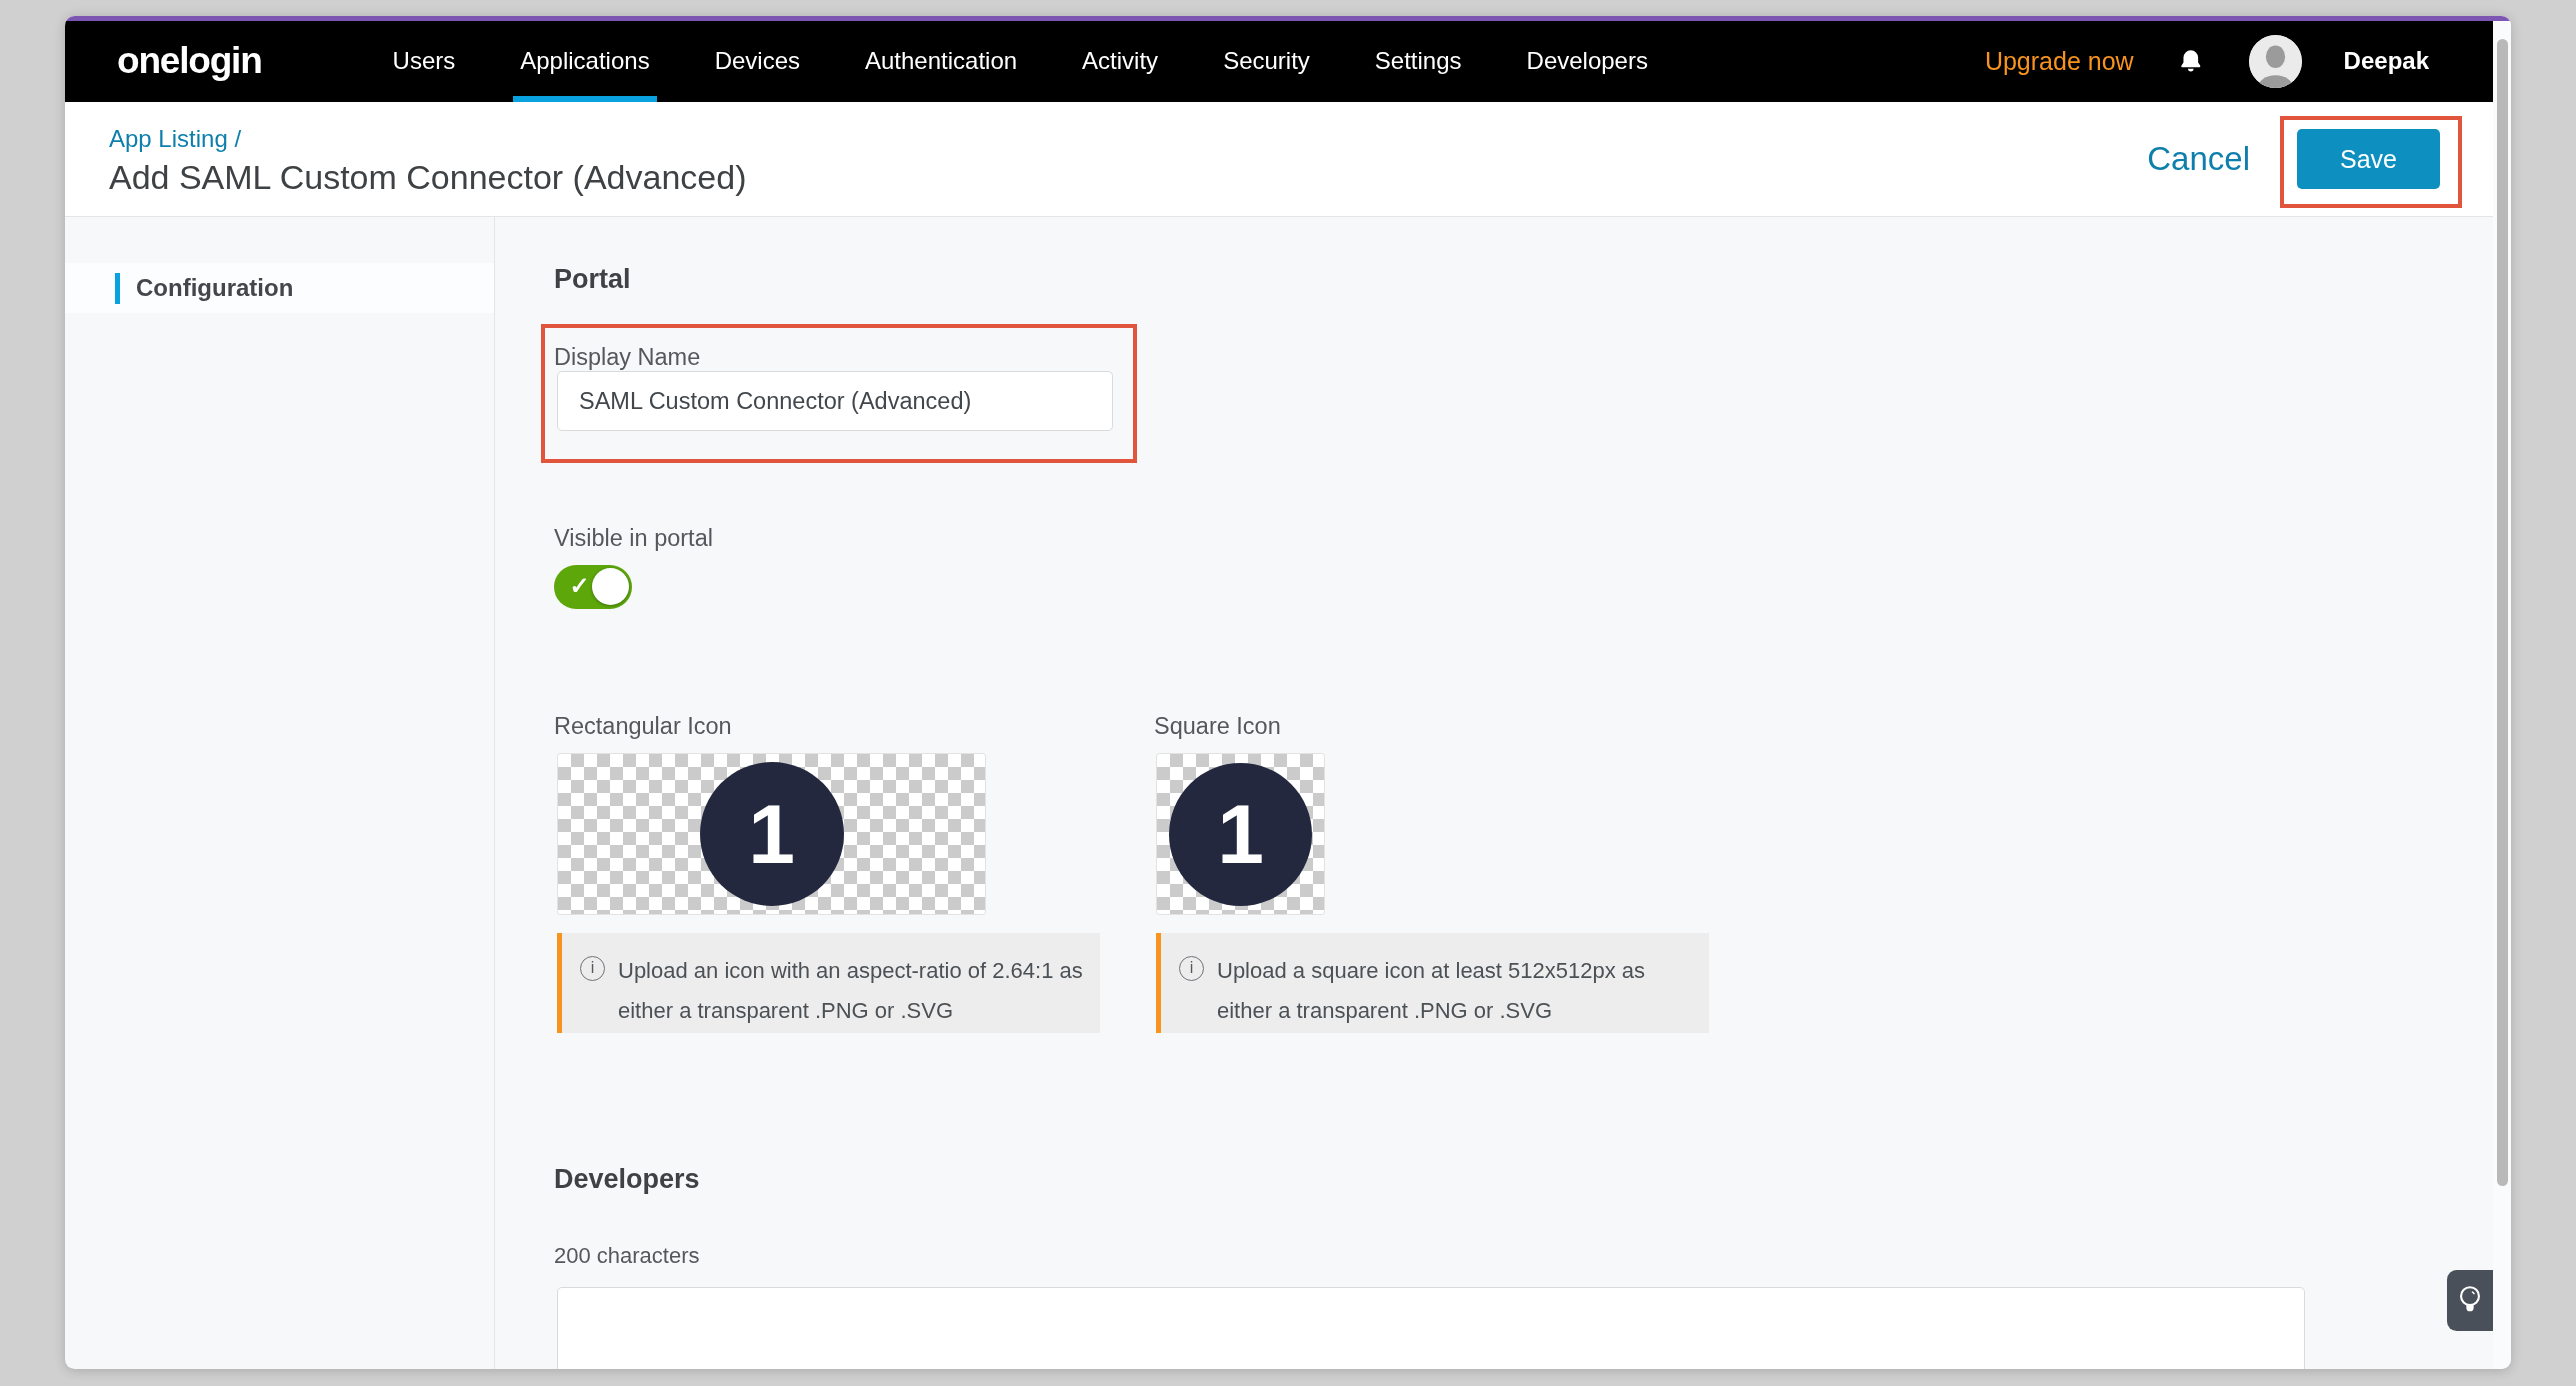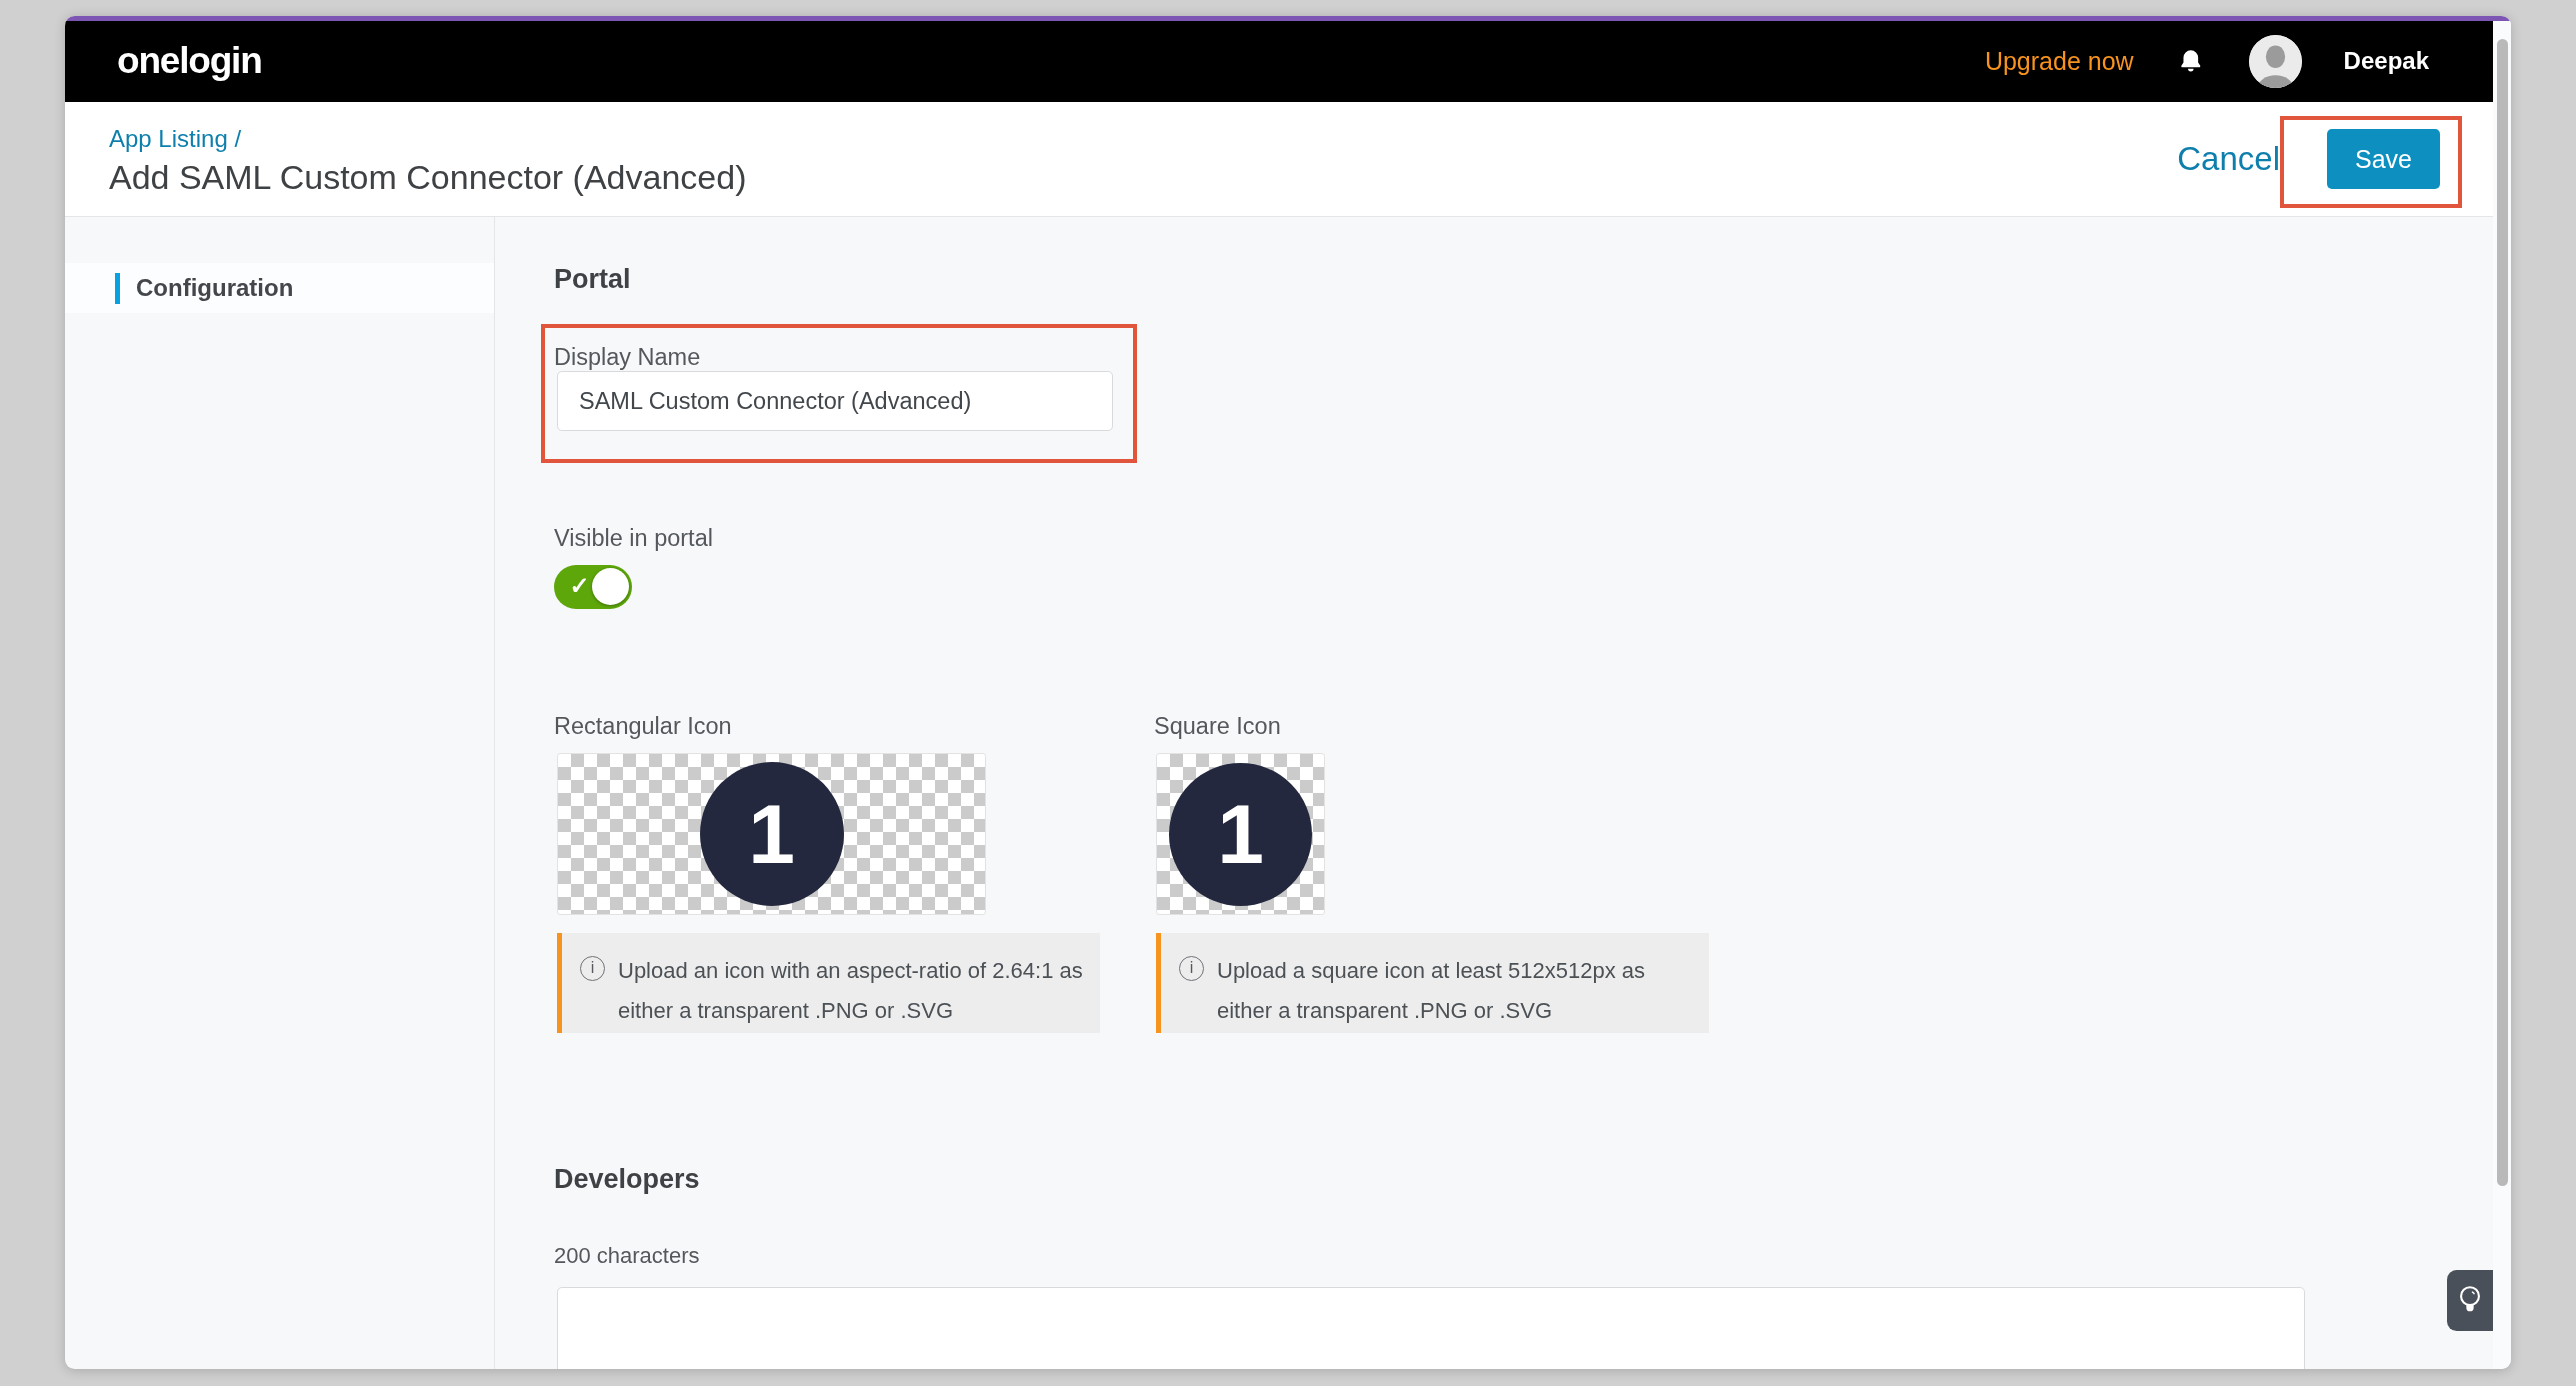--- a/index.html
+++ b/index.html
@@ -32,21 +32,21 @@
   .avatar{width:53px;height:53px;border-radius:50%;background:#ebebeb;overflow:hidden;position:relative;cursor:pointer;}
   .user-name{color:#fff;font-size:24px;font-weight:bold;}
   
   .header{position:absolute;top:86px;left:0;width:2429px;height:115px;background:#fff;
     border-bottom:1.6px solid var(--divider);display:flex;align-items:center;}
   .header-left{padding-left:44px;padding-top:3.2px;}
   .breadcrumb{color:var(--link-blue);font-size:24px;line-height:32px;cursor:pointer;}
   .page-title{color:var(--title-dark);font-size:34px;font-weight:400;line-height:44px;}
   .header-actions{margin-left:auto;display:flex;align-items:center;gap:47px;padding-right:54px;}
   .cancel-btn{color:var(--link-blue);font-size:33px;cursor:pointer;background:none;border:none;}
-  .save-btn{width:113px;height:60px;background:var(--save-bg);color:#fff;font-size:25px;
+  .save-btn{width:143px;height:60px;background:var(--save-bg);color:#fff;font-size:25px;
     border:none;border-radius:4.9px;cursor:pointer;}
   
   .annotation{position:absolute;border:4px solid var(--annotation);background:transparent;
     pointer-events:none;z-index:50;}
   .annotation.save-box{left:2215px;top:100px;width:182px;height:92px;}
   .annotation.name-box{left:476px;top:308px;width:596px;height:139px;}
   
   .content{position:absolute;top:201px;left:0;width:2429px;bottom:0;}
   .sidebar-divider{position:absolute;left:429px;top:0;bottom:0;width:0.8px;background:var(--divider);}
   .config-row{position:absolute;left:0;top:46px;width:429px;height:50px;background:#fcfdfe;cursor:pointer;}
@@ -102,20 +102,30 @@
     background:var(--thumb);cursor:pointer;}
 </style>
 </head>
 <body>
 
 <div class="window">
   <div class="purple-bar"></div>
 
   <nav class="topnav">
     <div class="logo">onelogin</div>
+    <div class="nav-links">
+      <span class="nav-item">Users</span>
+      <span class="nav-item active">Applications</span>
+      <span class="nav-item">Devices</span>
+      <span class="nav-item">Authentication</span>
+      <span class="nav-item">Activity</span>
+      <span class="nav-item">Security</span>
+      <span class="nav-item">Settings</span>
+      <span class="nav-item">Developers</span>
+    </div>
     <div class="nav-right">
       <span class="upgrade">Upgrade now</span>
       <span class="bell">
         <svg width="27.6" height="29" viewBox="0 0 32 30">
           <path fill="#ffffff" d="M16 2a8.5 8.5 0 0 0-8.5 8.5v5.6l-2.3 3.6c-.6.9 0 2.1 1.1 2.1h19.4c1.1 0 1.7-1.2 1.1-2.1l-2.3-3.6v-5.6A8.5 8.5 0 0 0 16 2z"></path>
           <path fill="#ffffff" d="M12.8 23.5a3.2 3.2 0 0 0 6.4 0z"></path>
         </svg>
       </span>
       <span class="avatar">
         <svg width="53" height="53" viewBox="0 0 66 66">

